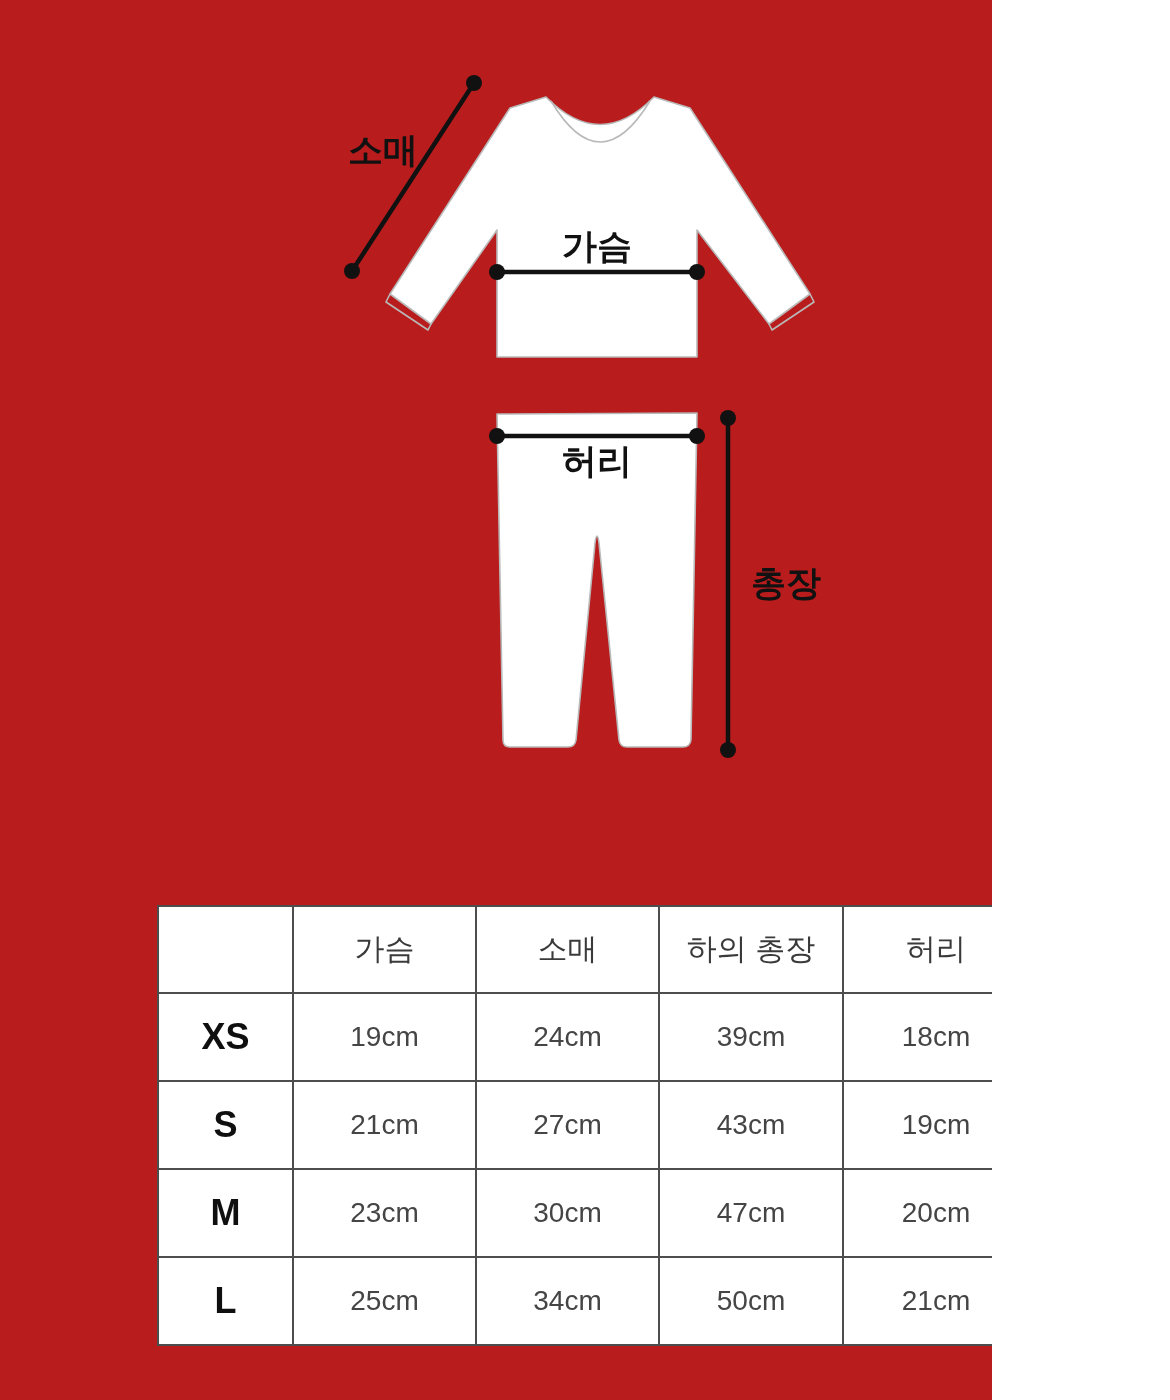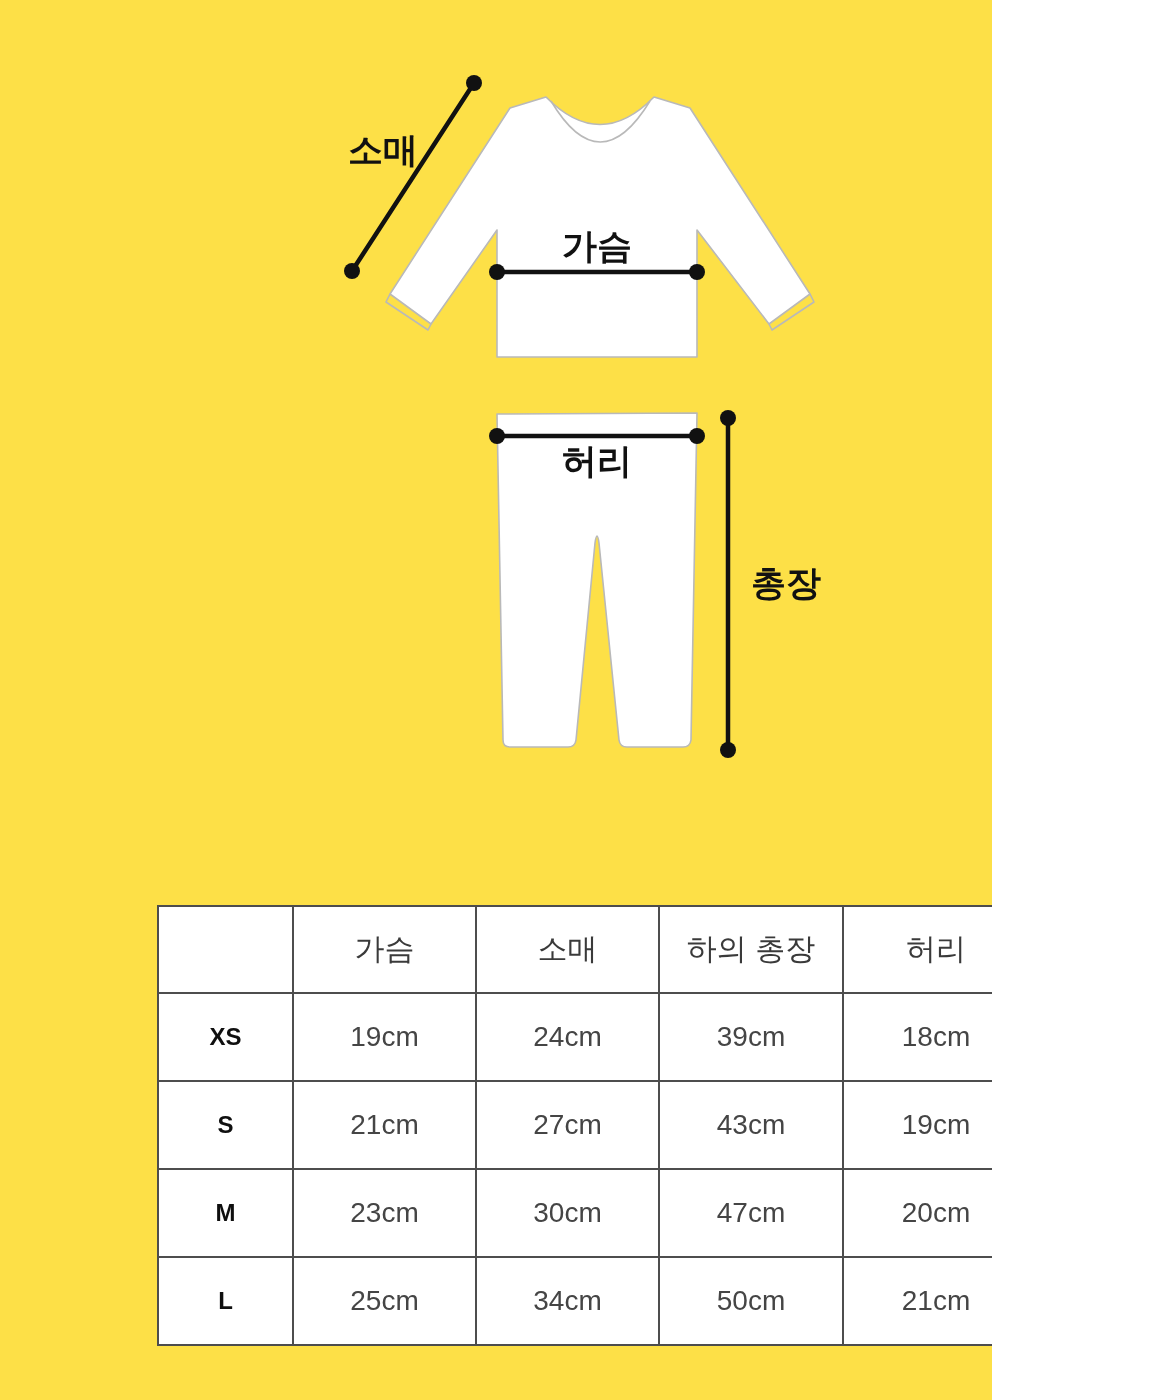--- a/index.html
+++ b/index.html
@@ -5,21 +5,21 @@
   html, body {
     margin: 0;
     padding: 0;
     background: #ffffff;
     font-family: "Liberation Sans", sans-serif;
   }
   .canvas {
     position: relative;
     width: 992px;
     height: 1400px;
-    background: #fde047;
+    background: #b91c1c;
     overflow: hidden;
   }
   .diagram-svg {
     position: absolute;
     left: 0;
     top: 0;
     width: 1170px;
     height: 880px;
     display: block;
   }
@@ -66,21 +66,21 @@
     text-align: center;
     vertical-align: middle;
     padding: 0;
   }
   .size-table .col-head {
     font-size: 30px;
     font-weight: 400;
     color: #3a3a3a;
   }
   .size-table .size-cell {
-    font-size: 24px;
+    font-size: 36px;
     font-weight: 700;
     color: #0f0f0f;
     margin-left: 18px;
   }
   .size-table .val-cell {
     font-size: 28px;
     font-weight: 400;
     color: #454545;
     margin-top: 7px;
   }

